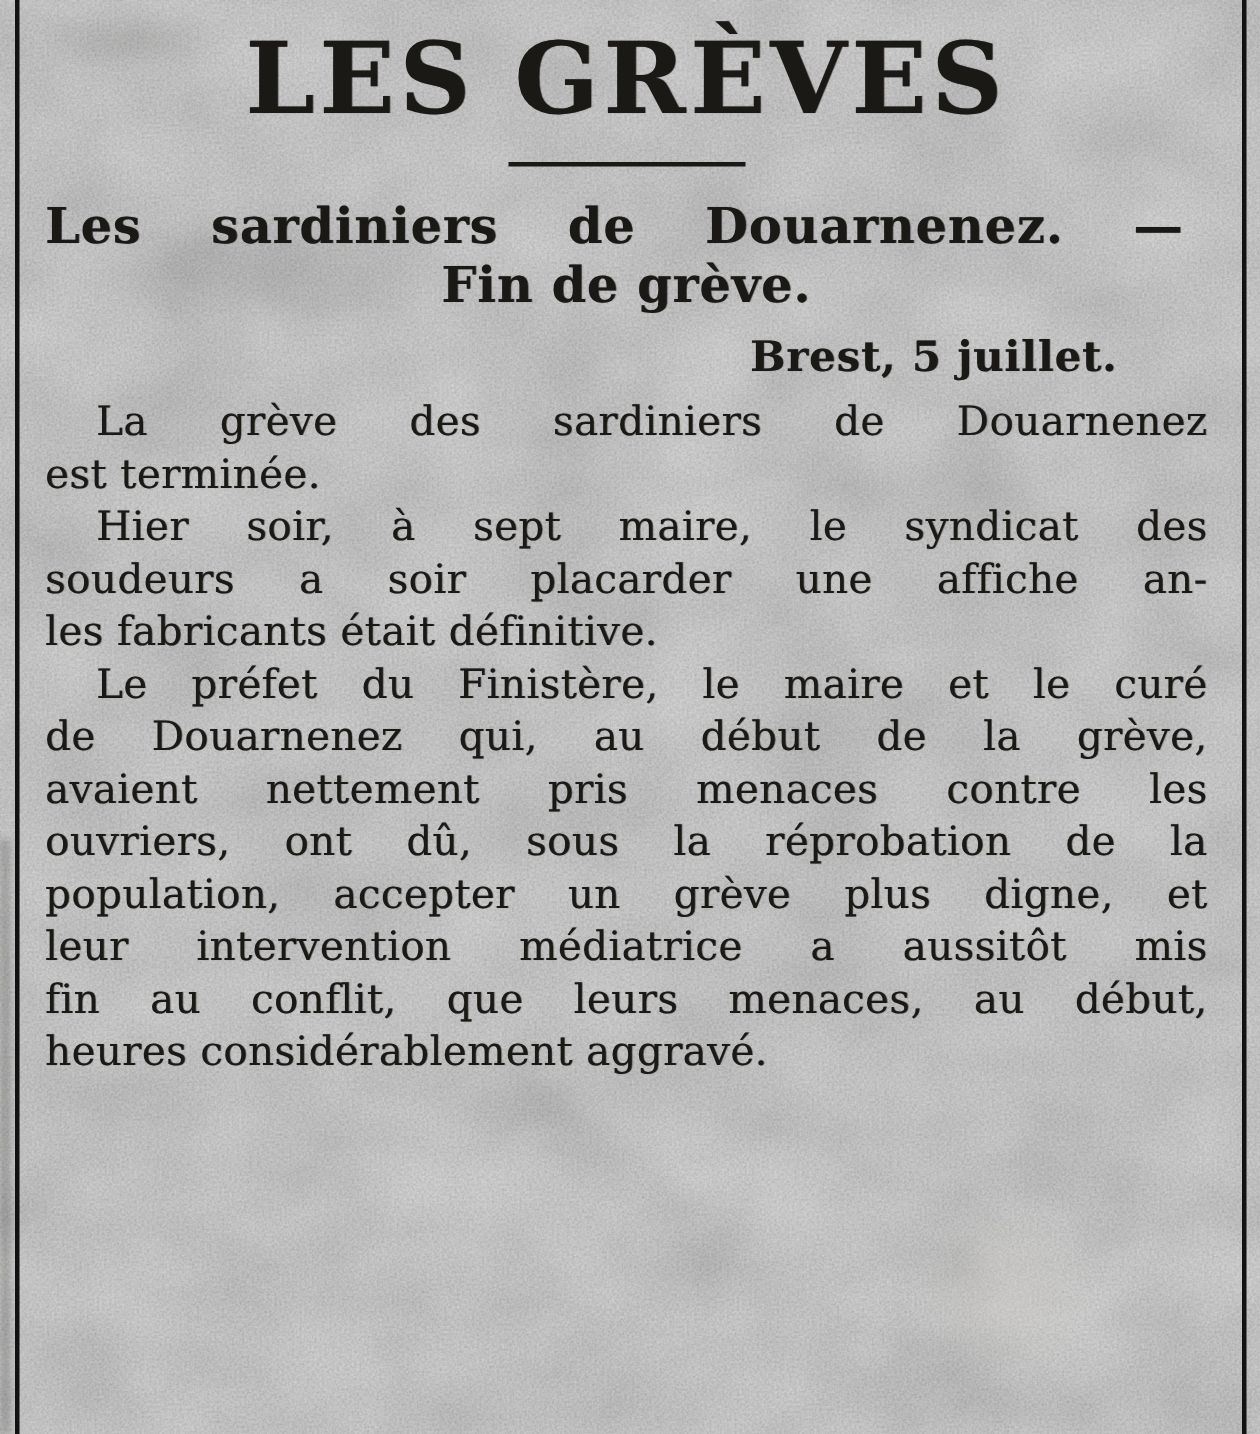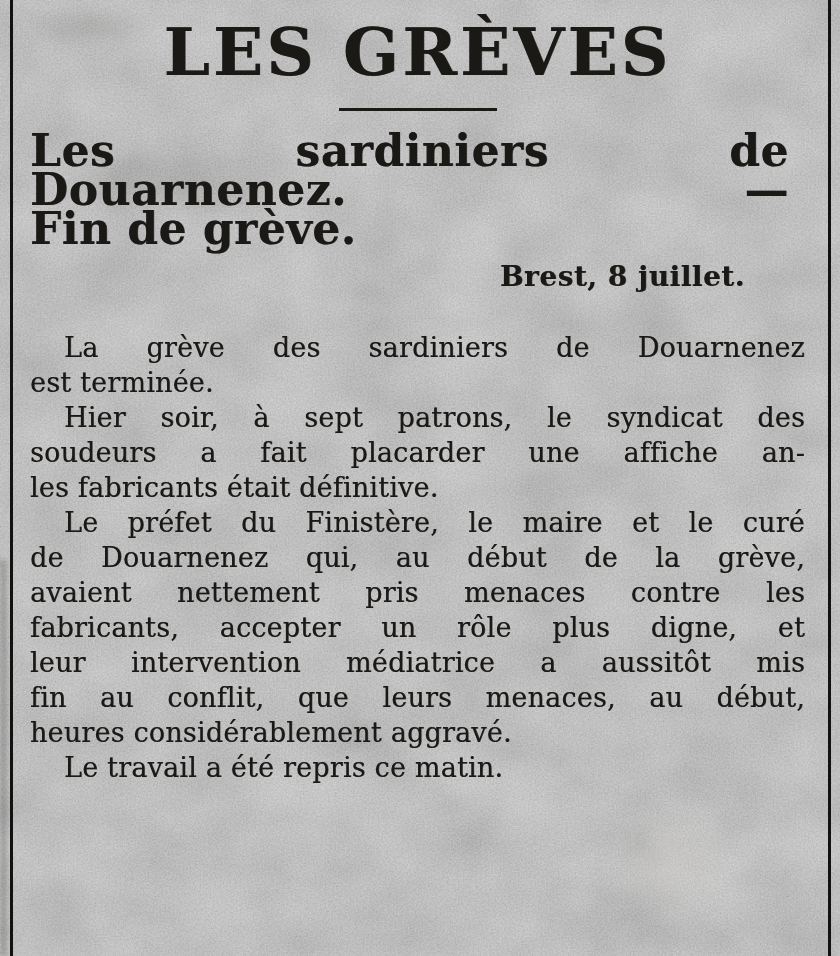--- a/index.html
+++ b/index.html
@@ -41,28 +41,28 @@
   }
   .title{
     margin:0;
     font-size:66px;line-height:72px;font-weight:bold;
     text-align:center;letter-spacing:3px;white-space:nowrap;
   }
   .divider{
     width:158px;height:3px;background:var(--ink);
     margin:20px auto 0;
   }
-  .subtitle{margin:20px 0 0;font-size:44px;line-height:39px;font-weight:bold;letter-spacing:0.5px;}
+  .subtitle{margin:20px 0 0;font-size:33px;line-height:39px;font-weight:bold;letter-spacing:0.5px;}
   .sub1{display:block;text-align:justify;text-align-last:justify;-moz-text-align-last:justify;padding-right:16px;}
-  .sub2{display:block;}
+  .sub2{display:block;text-align:center;}
   .dateline{
     margin-top:12px;font-size:28px;line-height:34px;font-weight:bold;
     text-align:right;padding-right:60px;letter-spacing:0.5px;
   }
-  .body{margin-top:36px;font-size:27px;line-height:35px;letter-spacing:0.2px;}
+  .body{margin-top:9px;font-size:27px;line-height:35px;letter-spacing:0.2px;}
   .para{margin:0;}
   .bline{display:block;text-align:justify;text-align-last:justify;-moz-text-align-last:justify;}
   .bline.first{text-indent:34px;}
   .bline.last{text-align-last:left;-moz-text-align-last:left;}
 </style>
 </head>
 <body>
 
 <div class="page">
 
@@ -104,45 +104,43 @@
 
     <h1 class="title">LES GRÈVES</h1>
 
     <div class="divider"></div>
 
     <h2 class="subtitle">
       <span class="sub1">Les sardiniers de Douarnenez. —</span>
       <span class="sub2">Fin de grève.</span>
     </h2>
 
-    <div class="dateline">Brest, 8 juillet.</div>
+    <div class="dateline">Brest, 5 juillet.</div>
 
     <div class="body">
 
       <p class="para">
         <span class="bline first">La grève des sardiniers de Douarnenez</span>
         <span class="bline last">est terminée.</span>
       </p>
 
 
       <p class="para">
-        <span class="bline first">Hier soir, à sept patrons, le syndicat des</span>
-        <span class="bline">soudeurs a fait placarder une affiche an-</span>
+        <span class="bline first">Hier soir, à sept maire, le syndicat des</span>
+        <span class="bline">soudeurs a soir placarder une affiche an-</span>
         <span class="bline last">les fabricants était définitive.</span>
       </p>
 
       <p class="para">
         <span class="bline first">Le préfet du Finistère, le maire et le curé</span>
         <span class="bline">de Douarnenez qui, au début de la grève,</span>
         <span class="bline">avaient nettement pris menaces contre les</span>
-        <span class="bline">fabricants, accepter un rôle plus digne, et</span>
+        <span class="bline">ouvriers, ont dû, sous la réprobation de la</span>
+        <span class="bline">population, accepter un grève plus digne, et</span>
         <span class="bline">leur intervention médiatrice a aussitôt mis</span>
         <span class="bline">fin au conflit, que leurs menaces, au début,</span>
         <span class="bline last">heures considérablement aggravé.</span>
       </p>
 
-      <p class="para">
-        <span class="bline first last">Le travail a été repris ce matin.</span>
-      </p>
 
     </div>
   </div>
 </div>
 
 </body></html>

